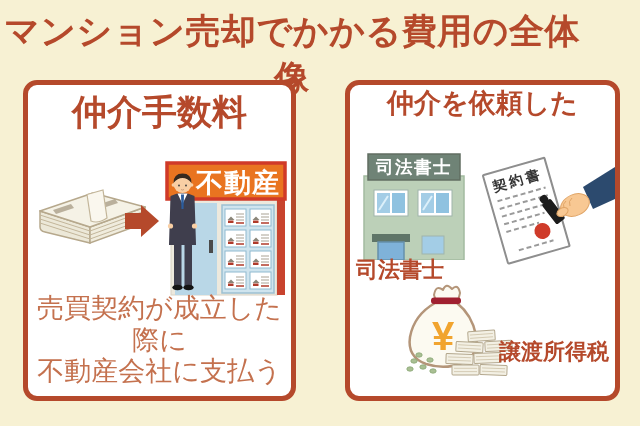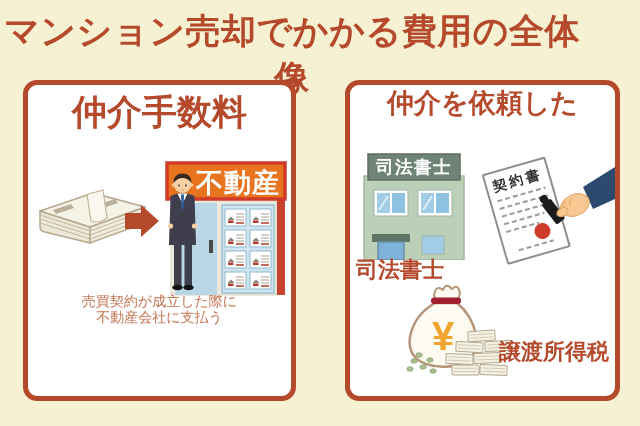--- a/index.html
+++ b/index.html
@@ -24,21 +24,21 @@
     overflow:hidden;
   }
   .card-left{left:23px;width:273px;}
   .card-right{left:345px;width:275px;}
   .card h2{margin:0;color:var(--red);text-align:center;font-weight:700;}
   .card-left h2{position:absolute;top:4px;left:0;width:100%;font-size:35px;}
   .card-right h2{position:absolute;top:3px;left:0;width:100%;font-size:27px;line-height:1.12;}
   .left-illust{position:absolute;left:0;top:73px;width:263px;height:140px;}
   .card-desc{
     position:absolute;top:208px;left:0;width:100%;
-    text-align:center;font-size:14px;line-height:1.17;color:var(--desc);
+    text-align:center;font-size:27px;line-height:1.17;color:var(--desc);
   }
   .item-label{position:absolute;font-size:22px;font-weight:700;color:var(--red);text-align:center;}
   .label-registration{left:0;top:170px;width:100px;}
   .label-stamp{left:140px;top:180px;width:110px;}
   .label-gains{left:141px;top:252px;width:126px;}
   .building-illust{position:absolute;left:8px;top:63px;width:112px;height:112px;}
   .contract-illust{position:absolute;left:130px;top:70px;width:135px;height:110px;}
   .moneybag-illust{position:absolute;left:50px;top:196px;width:122px;height:97px;}
   svg text{font-family:"Liberation Sans","DejaVu Sans",sans-serif;}
 </style>

